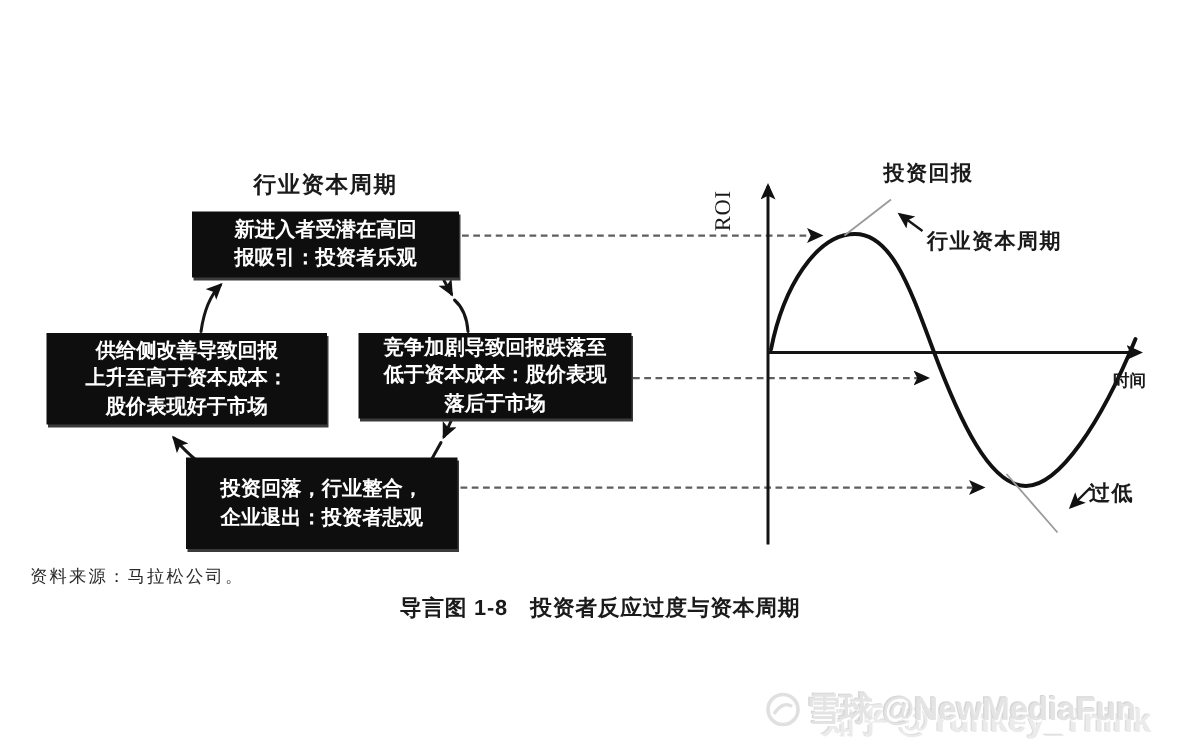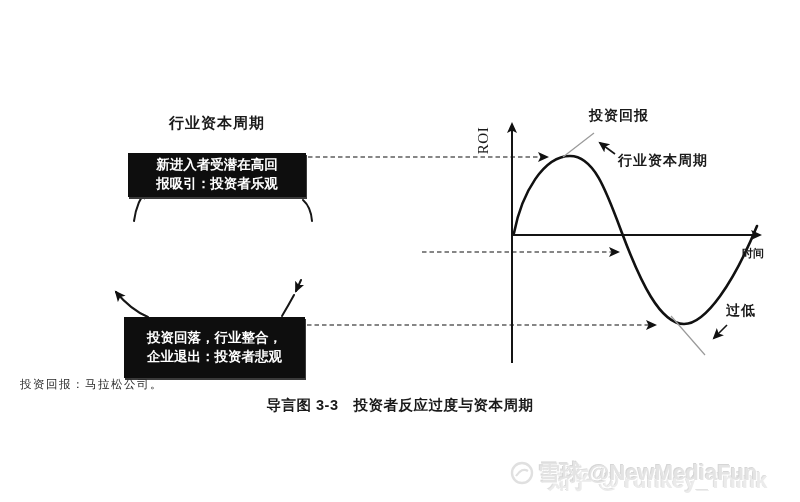--- a/index.html
+++ b/index.html
@@ -5,31 +5,31 @@
   html,body{margin:0;padding:0;background:#ffffff;}
   #page{position:relative;width:800px;height:502px;background:#ffffff;overflow:hidden;
         font-family:"Liberation Sans","DejaVu Sans",sans-serif;color:#1a1a1a;border-radius:10px;}
   #lineart{position:absolute;left:0;top:0;width:800px;height:502px;}
   .abs{position:absolute;}
   .cycle-title{left:128px;top:114px;width:178px;text-align:center;
                font-size:15px;font-weight:bold;letter-spacing:1px;}
   .cyc-box{background:#0e0e0e;color:#ffffff;display:flex;align-items:center;justify-content:center;
            text-align:center;white-space:pre-line;font-size:13.5px;font-weight:600;
            line-height:1.38;box-sizing:border-box;padding:2px 16px;
-           box-shadow:1px 2px 0 #3a3a3a;margin-top:12px;}
+           box-shadow:1px 2px 0 #3a3a3a;}
   .box-top{left:128px;top:141px;width:178px;height:44px;}
   .box-left{left:31px;top:222px;width:187px;height:61px;}
   .box-right{left:239px;top:222px;width:182px;height:57px;}
   .box-bottom{left:124px;top:305px;width:181px;height:61px;}
   .roi-label{left:460px;top:132px;width:46px;text-align:center;transform:rotate(-90deg);
              font-family:"Liberation Serif","DejaVu Serif",serif;font-size:15px;letter-spacing:.5px;}
   .time-label{left:742px;top:246px;font-size:11px;font-weight:600;}
   .return-label{left:589px;top:107px;font-size:14px;font-weight:600;letter-spacing:1px;}
   .overshoot-label{left:618px;top:152px;font-size:14px;font-weight:600;letter-spacing:1px;}
-  .toolow-label{left:726px;top:302px;font-size:14px;font-weight:600;letter-spacing:1px;}
+  .toolow-label{left:726px;top:320px;font-size:14px;font-weight:600;letter-spacing:1px;}
   .source-note{left:20px;top:377px;font-size:11.5px;letter-spacing:1.5px;
                font-family:"Liberation Serif","DejaVu Serif",serif;color:#2a2a2a;}
   .caption{left:0;top:396px;width:100%;text-align:center;font-size:14.5px;font-weight:bold;
            letter-spacing:.5px;}
   .wm{font-size:22px;font-weight:bold;color:#e4e4e4;white-space:nowrap;
       text-shadow:1px 1px 0 #ffffff,-1px -1px 0 #d6d6d6;display:flex;align-items:center;gap:4px;}
   .wm1{left:510px;top:458px;}
   .wm2{left:548px;top:466px;color:#ebebeb;text-shadow:1px 1px 0 #ffffff,-1px -1px 0 #dedede;text-align:center;}
   .wm-logo{width:24px;height:24px;flex:0 0 auto;}
 </style>
@@ -72,31 +72,37 @@
       <path d="M563,157 L594,133" stroke="#9a9a9a" stroke-width="1.2"></path>
       <path d="M615,154 L600,143" stroke="#161616" stroke-width="1.6" marker-end="url(#ah)"></path>
       <path d="M671,316 L705,355" stroke="#9a9a9a" stroke-width="1.2"></path>
       <path d="M727,325 L714,338" stroke="#161616" stroke-width="1.6" marker-end="url(#ah)"></path>
     </g>
   </svg>
 
   <div class="abs cycle-title">行业资本周期</div>
   <div class="abs cyc-box box-top">新进入者受潜在高回
 报吸引：投资者乐观</div>
+  <div class="abs cyc-box box-left">供给侧改善导致回报
+上升至高于资本成本：
+股价表现好于市场</div>
+  <div class="abs cyc-box box-right">竞争加剧导致回报跌落至
+低于资本成本：股价表现
+落后于市场</div>
   <div class="abs cyc-box box-bottom">投资回落，行业整合，
 企业退出：投资者悲观</div>
 
   <div class="abs roi-label">ROI</div>
   <div class="abs time-label">时间</div>
   <div class="abs return-label">投资回报</div>
   <div class="abs overshoot-label">行业资本周期</div>
   <div class="abs toolow-label">过低</div>
 
-  <div class="abs source-note">投资回报：马拉松公司。</div>
-  <div class="abs caption">导言图 3-3　投资者反应过度与资本周期</div>
+  <div class="abs source-note">资料来源：马拉松公司。</div>
+  <div class="abs caption">导言图 1-8　投资者反应过度与资本周期</div>
 
   <div class="abs wm wm2">
     <span>知乎 @Yunkey_Think</span>
   </div>
   <div class="abs wm wm1">
     <svg class="wm-logo" viewBox="0 0 24 24" aria-hidden="true">
       <circle cx="12" cy="12" r="10" fill="none" stroke="#e0e0e0" stroke-width="2.4"></circle>
       <path d="M6,15 Q12,6 18,10" fill="none" stroke="#e0e0e0" stroke-width="2.2"></path>
     </svg>
     <span>雪球 @NewMediaFun</span>

